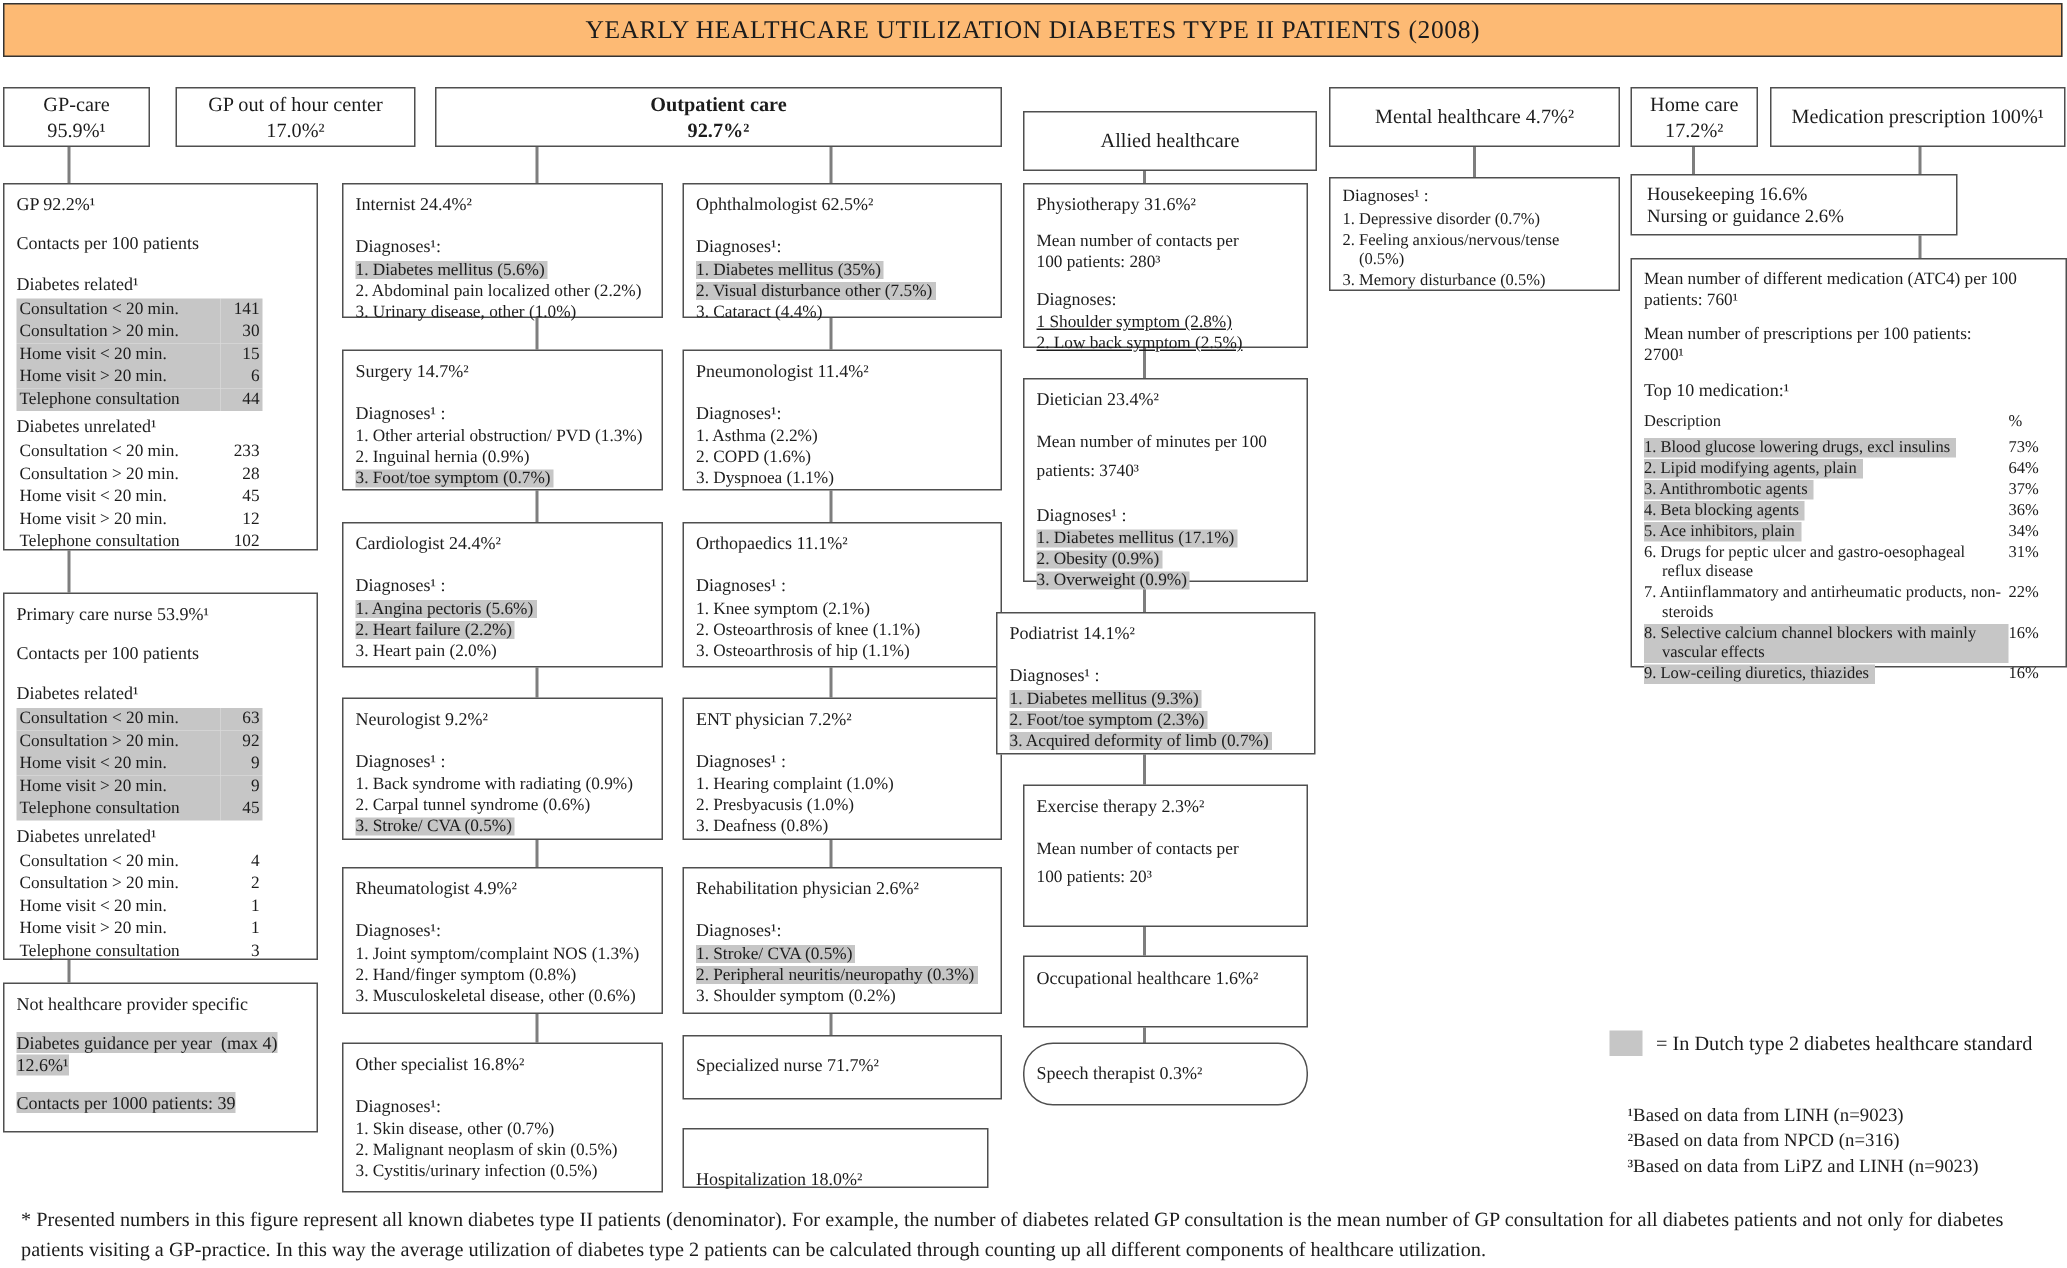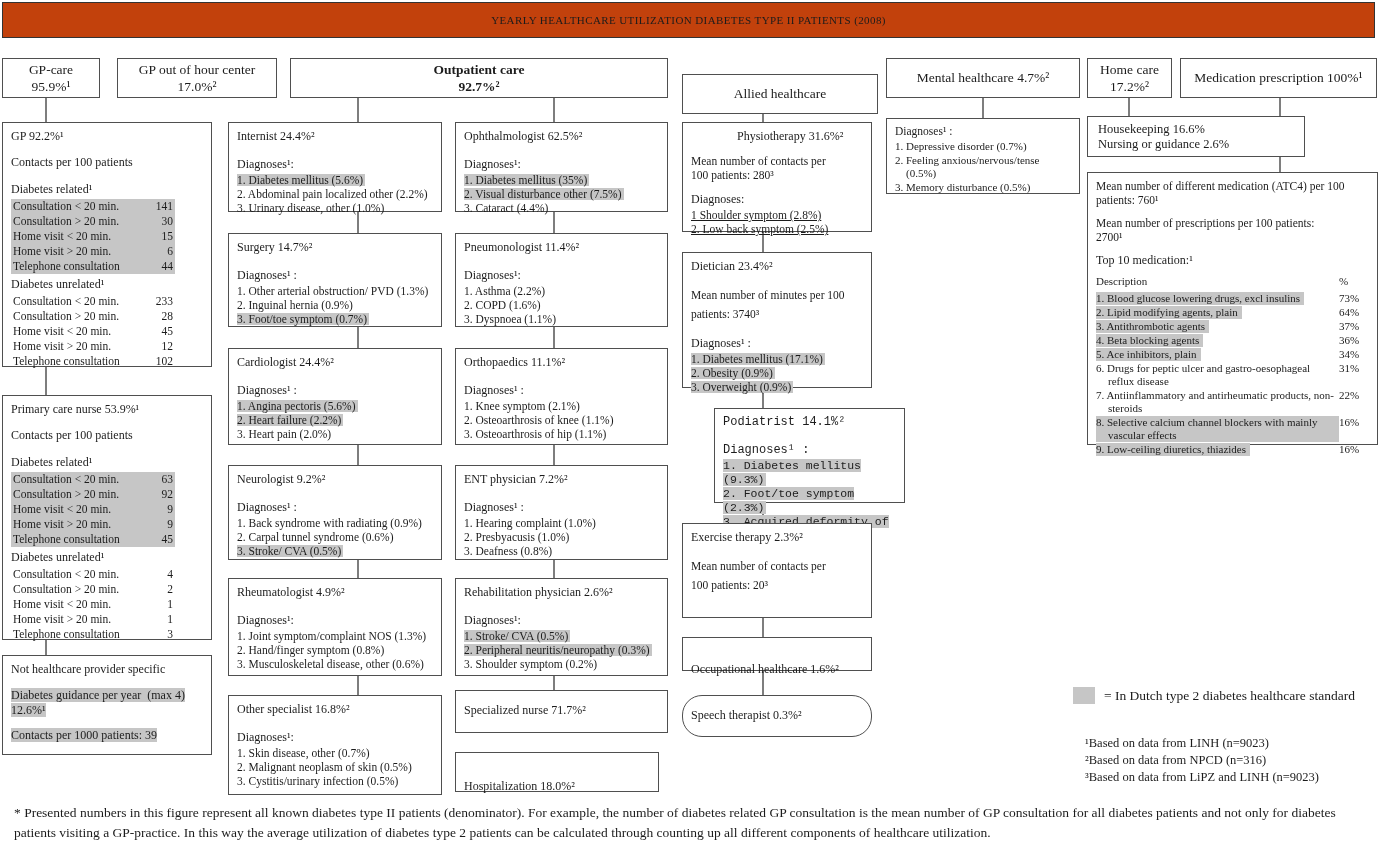--- a/index.html
+++ b/index.html
@@ -8,21 +8,21 @@
     font-family:"Liberation Serif", serif; color:#1c1c1c; overflow:hidden;
   }
   .box {
     position:absolute; background:#fff; border:1.5px solid var(--border,#4f4f4f);
     box-sizing:border-box; padding:6px 8px; z-index:2;
   }
   .vline { position:absolute; width:2px; background:var(--connector,#7e7e7e); z-index:1; }
   .title-bar {
     position:absolute; left:2px; top:2px; width:1373px; height:36px;
     border:1.5px solid #333; box-sizing:border-box; display:flex;
-    align-items:center; justify-content:center; font-size:11px; letter-spacing:.4px; z-index:2; background:#c2410c;
+    align-items:center; justify-content:center; font-size:17px; letter-spacing:.4px; z-index:2; background:#fdba74;
   }
   .hdr {
     display:flex; align-items:center; justify-content:center; text-align:center;
     white-space:pre-line; font-size:13.5px; line-height:1.28; padding:2px 4px;
   }
   .pre { white-space:pre-line; }
   .hl { background:var(--highlight,#c6c6c6); }
   .ul { text-decoration:underline; }
 
   .bx-title { font-size:12px; line-height:15px; margin-bottom:11px; }
@@ -262,49 +262,49 @@
     <div class="sp-item"><span>3. Shoulder symptom (0.2%)</span></div>
   </div>
   <div class="box" style="left:455px;top:690px;width:213px;height:43px;padding-top:12px;">
     <div class="sp-title" style="margin-bottom:0;">Specialized nurse 71.7%²</div>
   </div>
   <div class="box" style="left:455px;top:752px;width:204px;height:40px;padding-top:26px;">
     <div class="sp-title" style="margin-bottom:0;">Hospitalization 18.0%²</div>
   </div>
 
   <div class="box" style="left:682px;top:122px;width:190px;height:110px;">
-    <div class="sp-title" style="margin-bottom:10px;margin-left:46px;">Physiotherapy 31.6%²</div>
+    <div class="sp-title" style="margin-bottom:10px;">Physiotherapy 31.6%²</div>
     <div class="mean pre">Mean number of contacts per
 100 patients: 280³</div>
     <div class="sp-diag">Diagnoses:</div>
     <div class="sp-item"><span class="ul">1 Shoulder symptom (2.8%)</span></div>
     <div class="sp-item"><span class="ul">2. Low back symptom (2.5%)</span></div>
   </div>
   <div class="box" style="left:682px;top:252px;width:190px;height:136px;">
     <div class="sp-title" style="margin-bottom:12px;">Dietician 23.4%²</div>
     <div class="mean pre" style="line-height:19px;margin-bottom:12px;">Mean number of minutes per 100
 patients: 3740³</div>
     <div class="sp-diag">Diagnoses¹ :</div>
     <div class="sp-item"><span class="hl">1. Diabetes mellitus (17.1%)</span></div>
     <div class="sp-item"><span class="hl">2. Obesity (0.9%)</span></div>
     <div class="sp-item"><span class="hl">3. Overweight (0.9%)</span></div>
   </div>
-  <div class="box" style="left:714px;top:408px;width:191px;height:95px;font-family:Liberation Mono, monospace;">
+  <div class="box" style="left:664px;top:408px;width:213px;height:95px;">
     <div class="sp-title">Podiatrist 14.1%²</div>
     <div class="sp-diag">Diagnoses¹ :</div>
     <div class="sp-item"><span class="hl">1. Diabetes mellitus (9.3%)</span></div>
     <div class="sp-item"><span class="hl">2. Foot/toe symptom (2.3%)</span></div>
     <div class="sp-item"><span class="hl">3. Acquired deformity of limb (0.7%)</span></div>
   </div>
   <div class="box" style="left:682px;top:523px;width:190px;height:95px;">
     <div class="sp-title" style="margin-bottom:12px;">Exercise therapy 2.3%²</div>
     <div class="mean pre" style="line-height:19px;">Mean number of contacts per
 100 patients: 20³</div>
   </div>
-  <div class="box" style="left:682px;top:637px;width:190px;height:34px;padding-top:24px;">
+  <div class="box" style="left:682px;top:637px;width:190px;height:48px;padding-top:7px;">
     <div class="sp-title" style="margin-bottom:0;">Occupational healthcare 1.6%²</div>
   </div>
   <div class="box" style="left:682px;top:695px;width:190px;height:42px;padding-top:12px;border-radius:20px;">
     <div class="sp-title" style="margin-bottom:0;">Speech therapist 0.3%²</div>
   </div>
 
   <div class="box" style="left:886px;top:118px;width:194px;height:76px;padding-top:5px;">
     <div class="sp-diag" style="font-size:11.5px;">Diagnoses¹ :</div>
     <div class="sp-item" style="line-height:13.5px;font-size:11px;"><span class="pre">1. Depressive disorder (0.7%)</span></div>
     <div class="sp-item" style="line-height:13.5px;font-size:11px;"><span class="pre">2. Feeling anxious/nervous/tense

